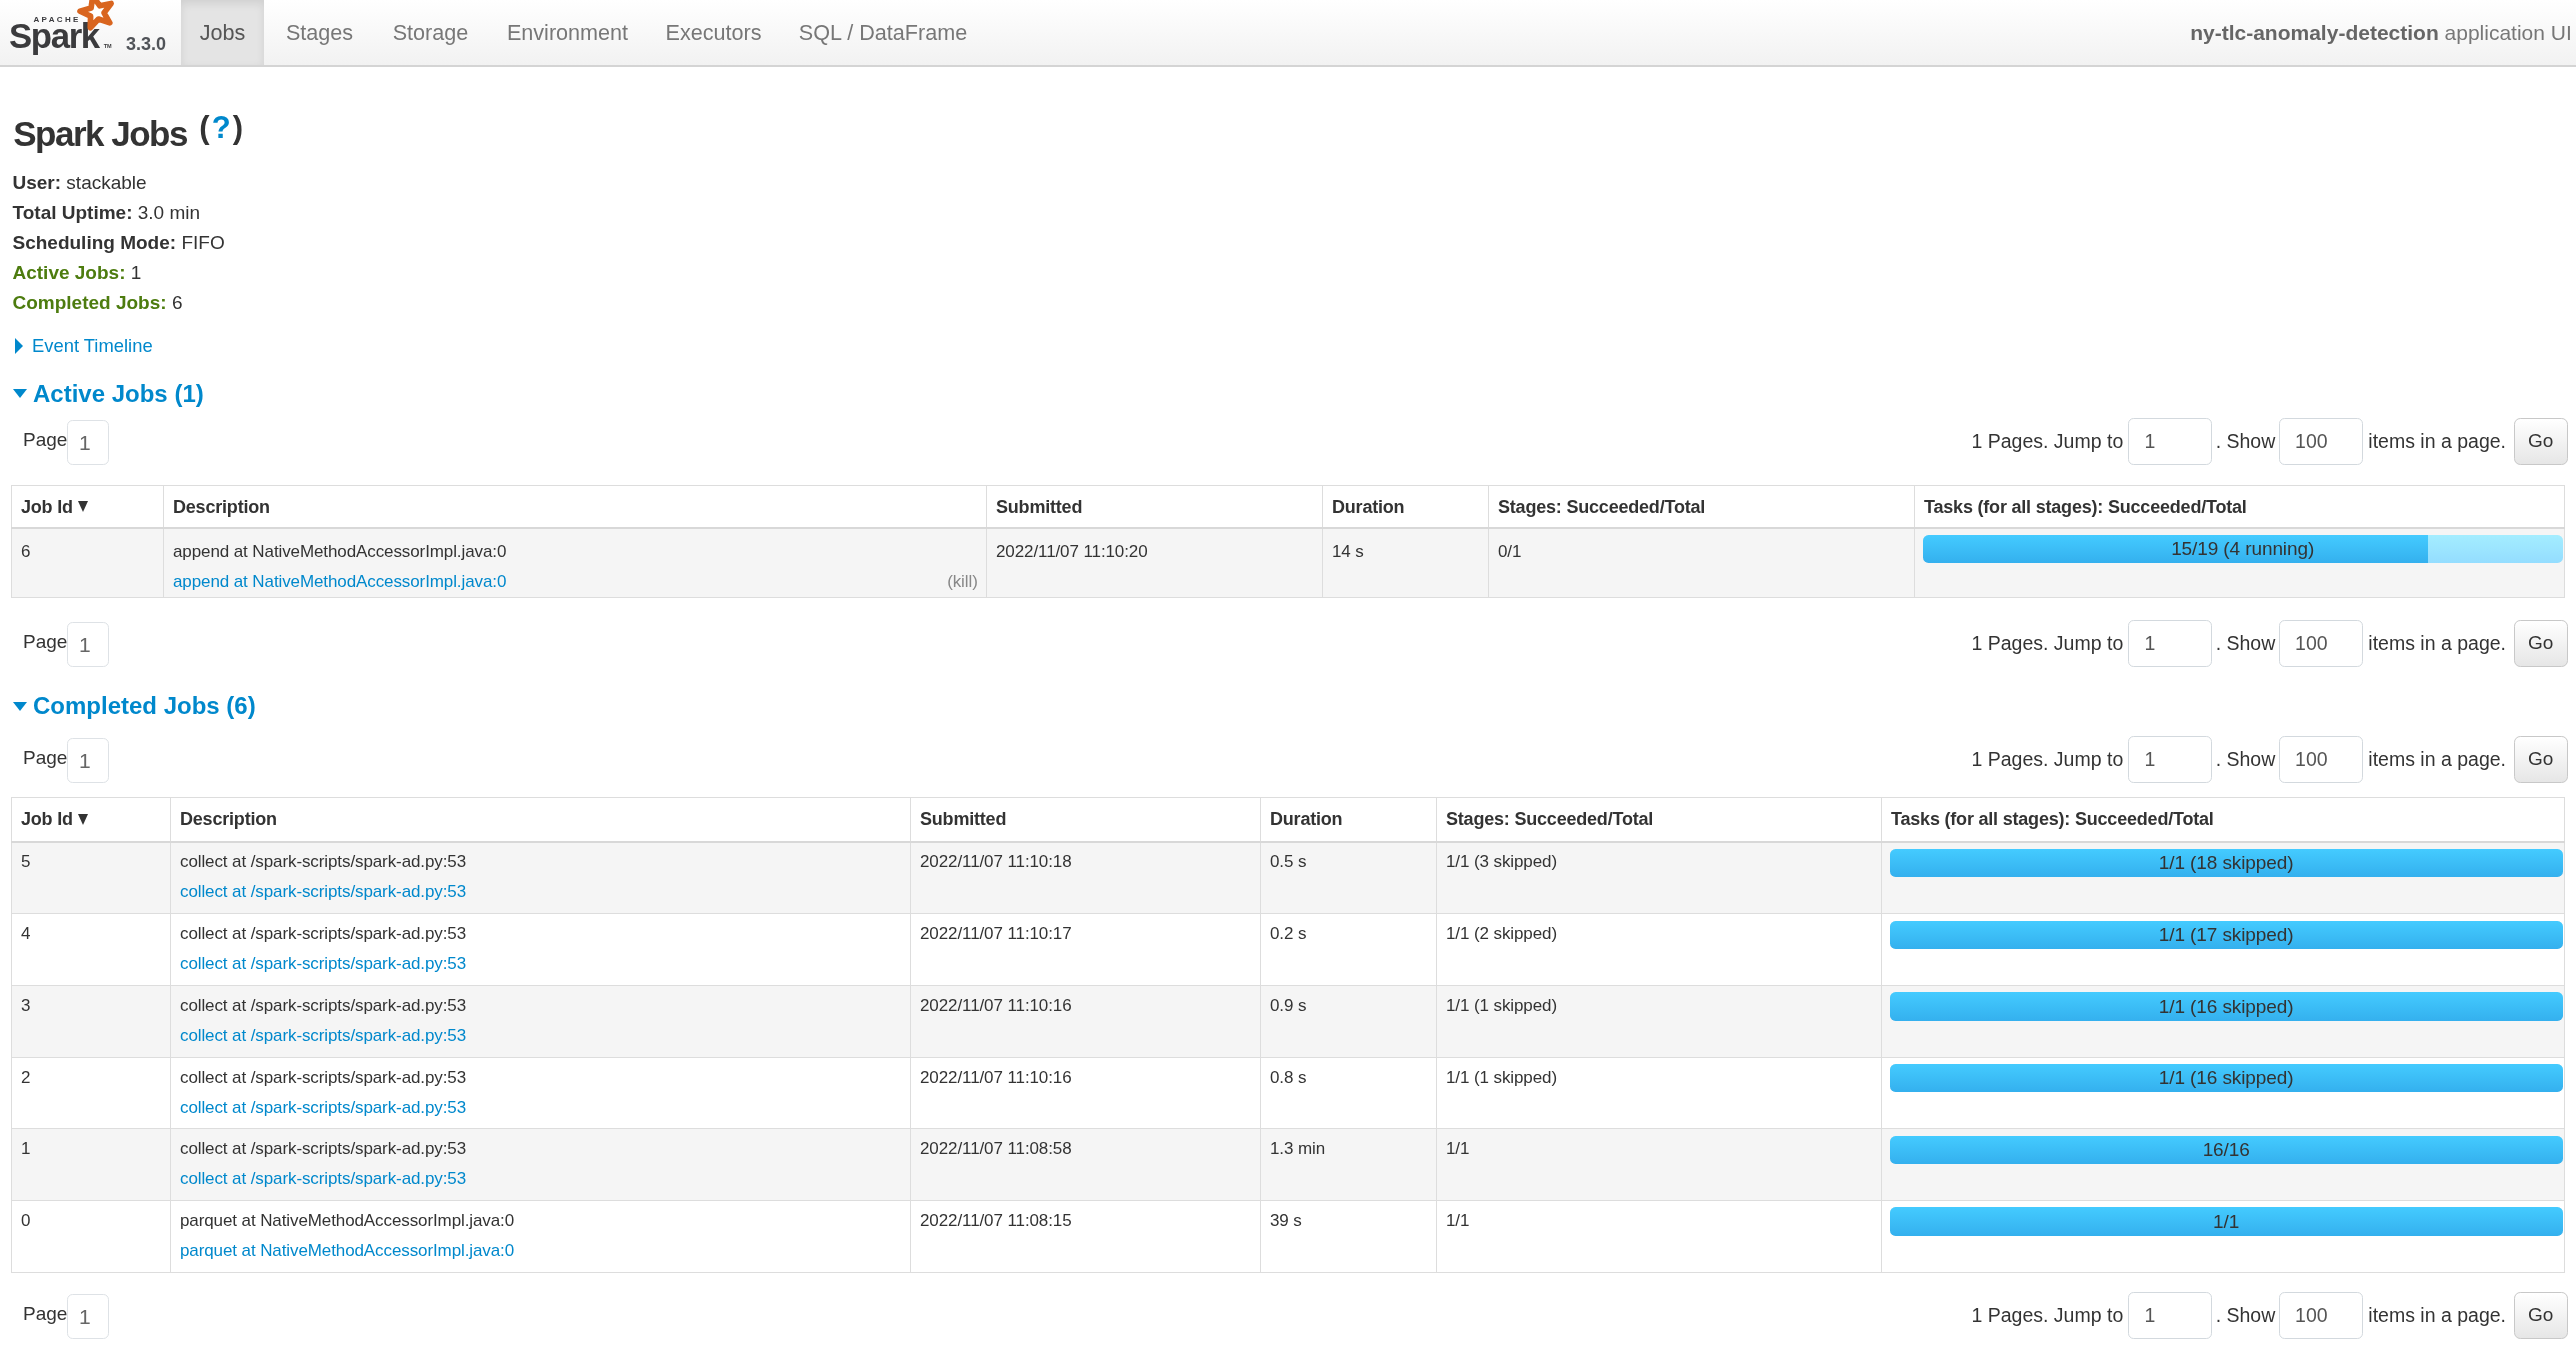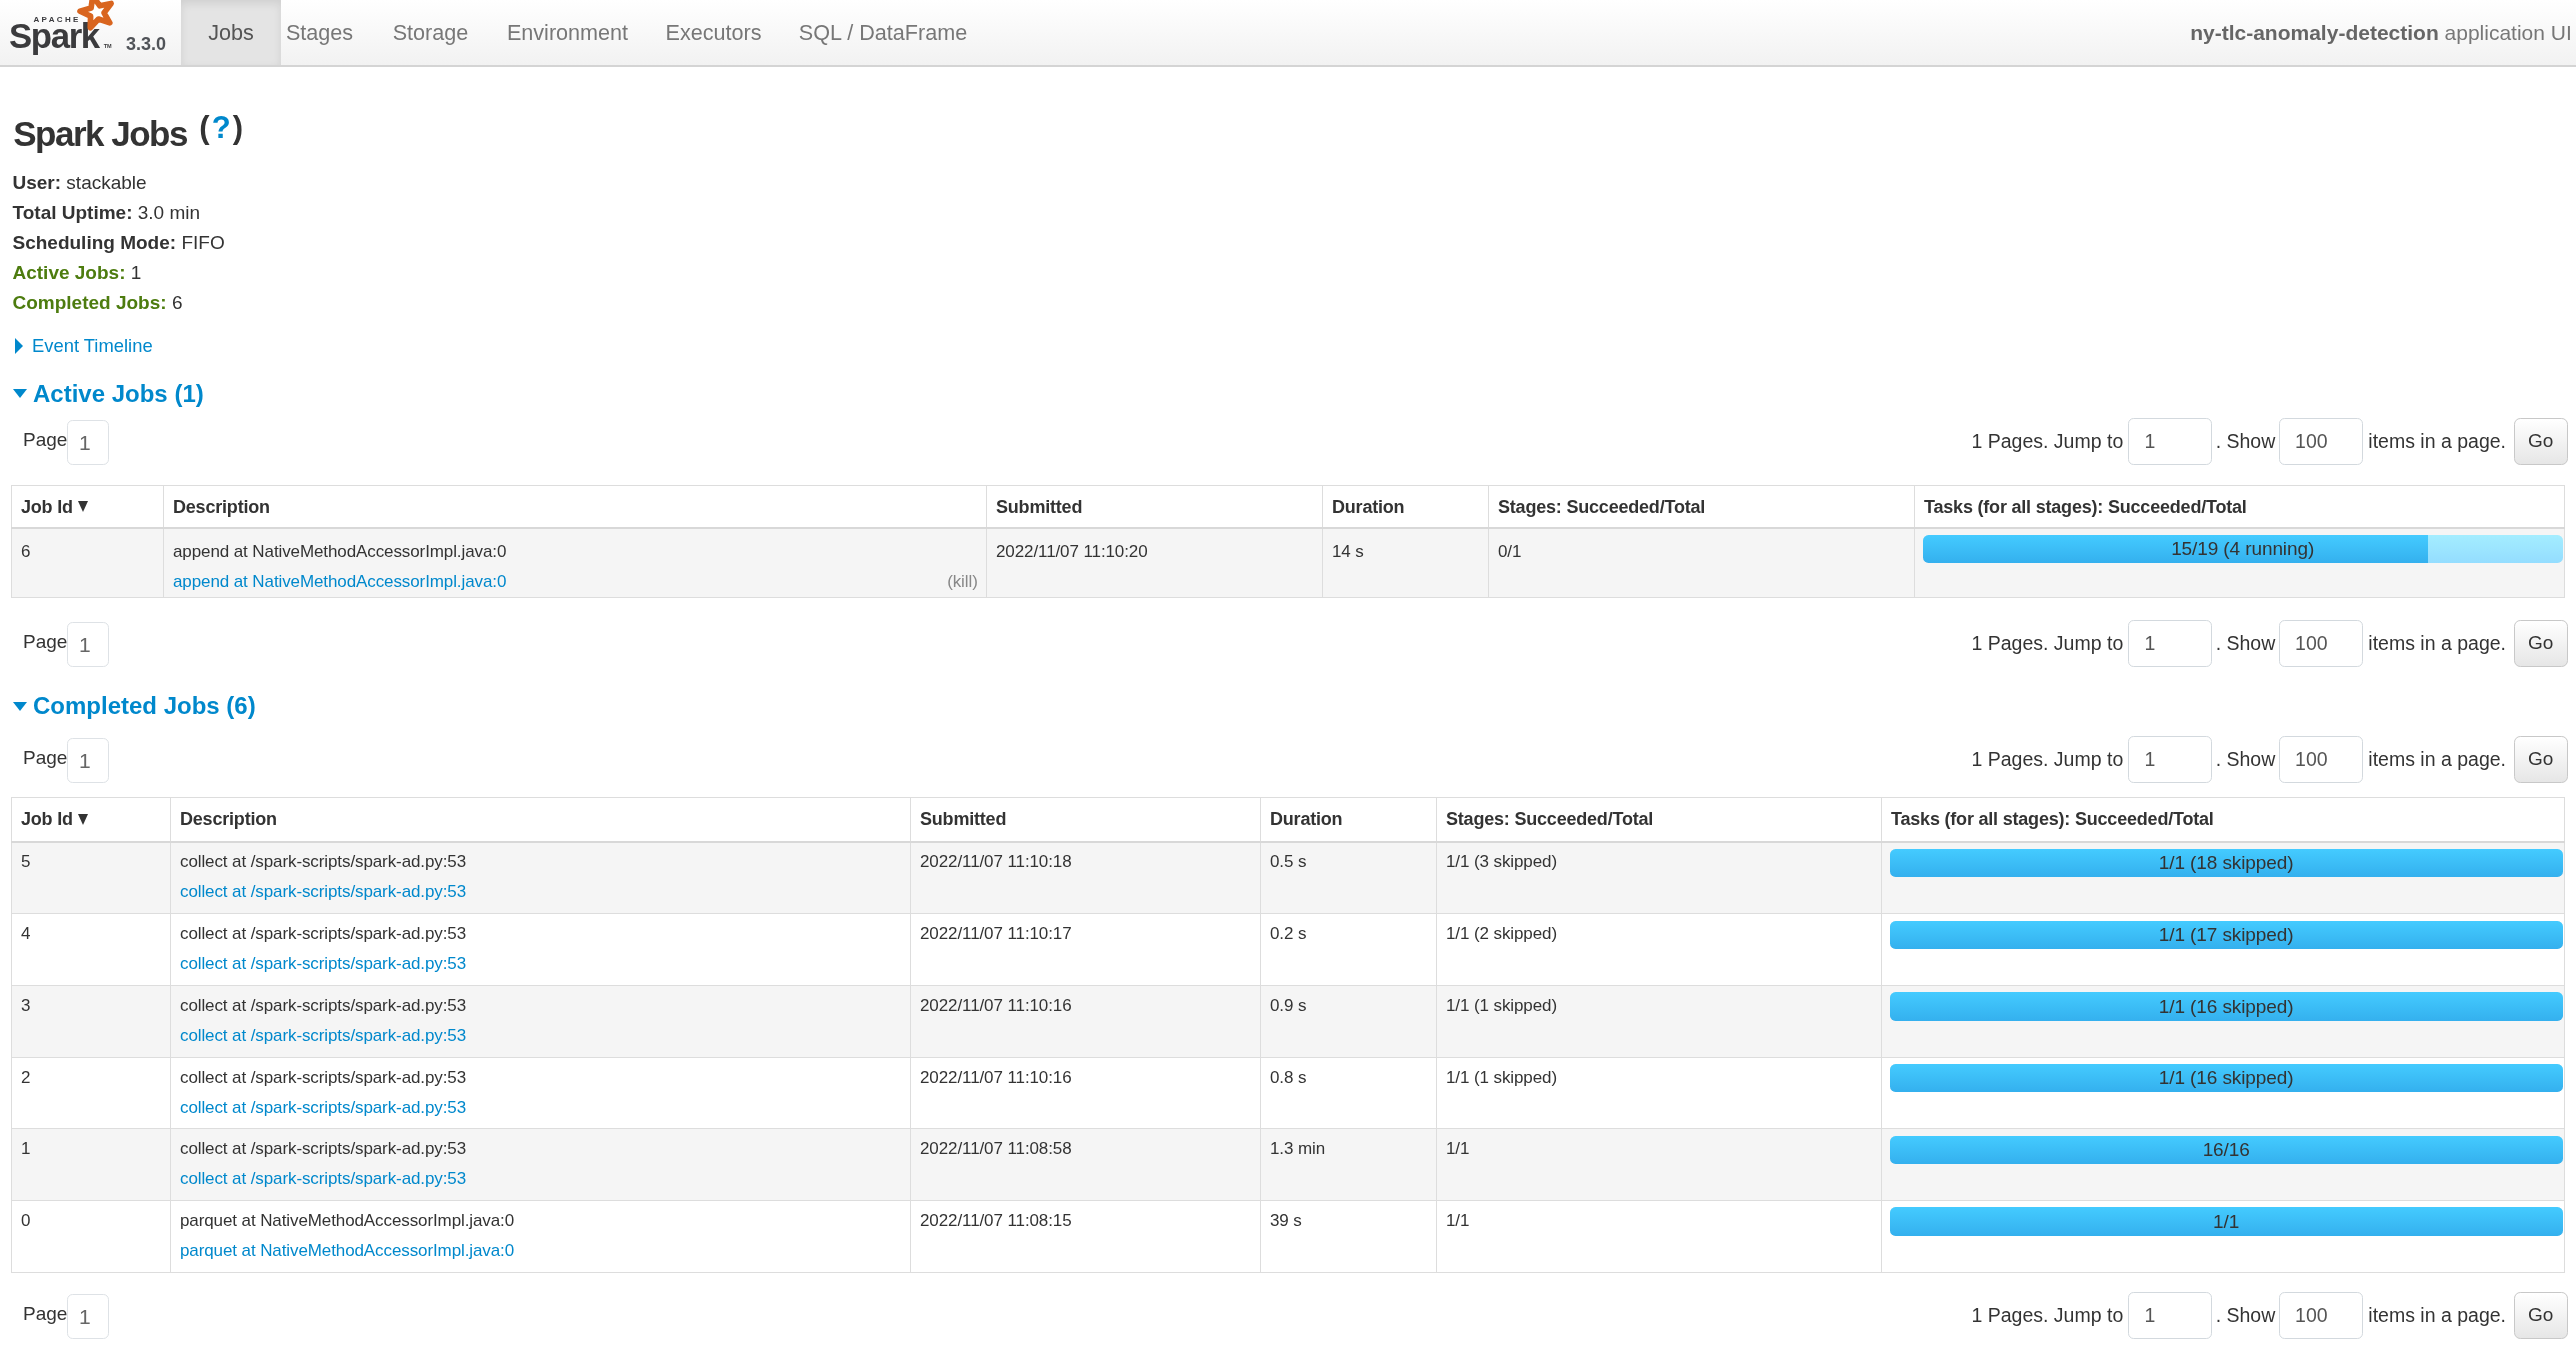--- a/index.html
+++ b/index.html
@@ -75,21 +75,21 @@
   <text x="48" y="32" font-family="Liberation Sans" font-size="11.5" font-weight="bold" letter-spacing="3.4" fill="#3a3a3e">APACHE</text>
   <text x="13" y="69" font-family="Liberation Sans" font-size="50" font-weight="bold" letter-spacing="-2" fill="#3b3b3d">Spark</text>
   <text x="149" y="69" font-family="Liberation Sans" font-size="8" font-weight="bold" fill="#3b3b3d">TM</text>
   <g transform="translate(139,17) rotate(-14)">
     <path d="M0,-23.5 L6.5,-7.5 L23,-6.8 L10,3.7 L14.4,19.7 L0,10.5 L-14.4,19.7 L-10,3.7 L-23,-6.8 L-6.5,-7.5 Z" fill="#ffffff" stroke="#d9651f" stroke-width="8.2" stroke-linejoin="round"></path>
   </g>
 </svg>
 </div>
 <div id="sparkver">3.3.0</div>
 <div id="navbartabs">
-  <div class="navtab active" style="left:181px; width:100px;">Jobs</div>
+  <div class="navtab active" style="left:181px; width:83px;">Jobs</div>
   <div class="navtab" style="left:266px; width:107px;">Stages</div>
   <div class="navtab" style="left:373px; width:115px;">Storage</div>
   <div class="navtab" style="left:488px; width:159px;">Environment</div>
   <div class="navtab" style="left:647px; width:133px;text-align:center;">Executors</div>
   <div class="navtab" style="left:780px; width:206px;">SQL / DataFrame</div>
 </div>
 <div id="appname"><b>ny-tlc-anomaly-detection</b>&nbsp;application UI</div>
 
 <div id="h3" class="abs">Spark Jobs <span class="q">(<a>?</a>)</span></div>
 

